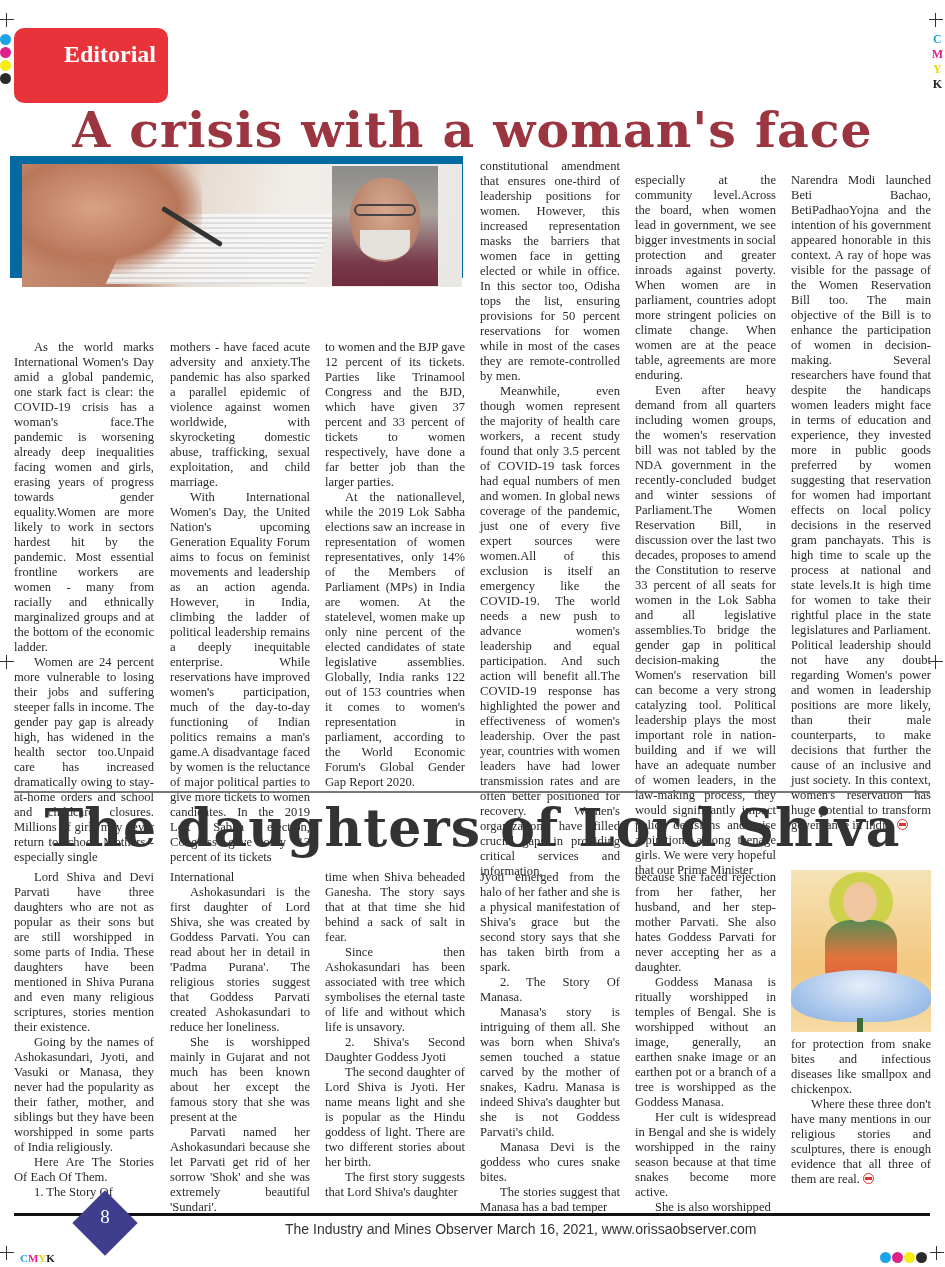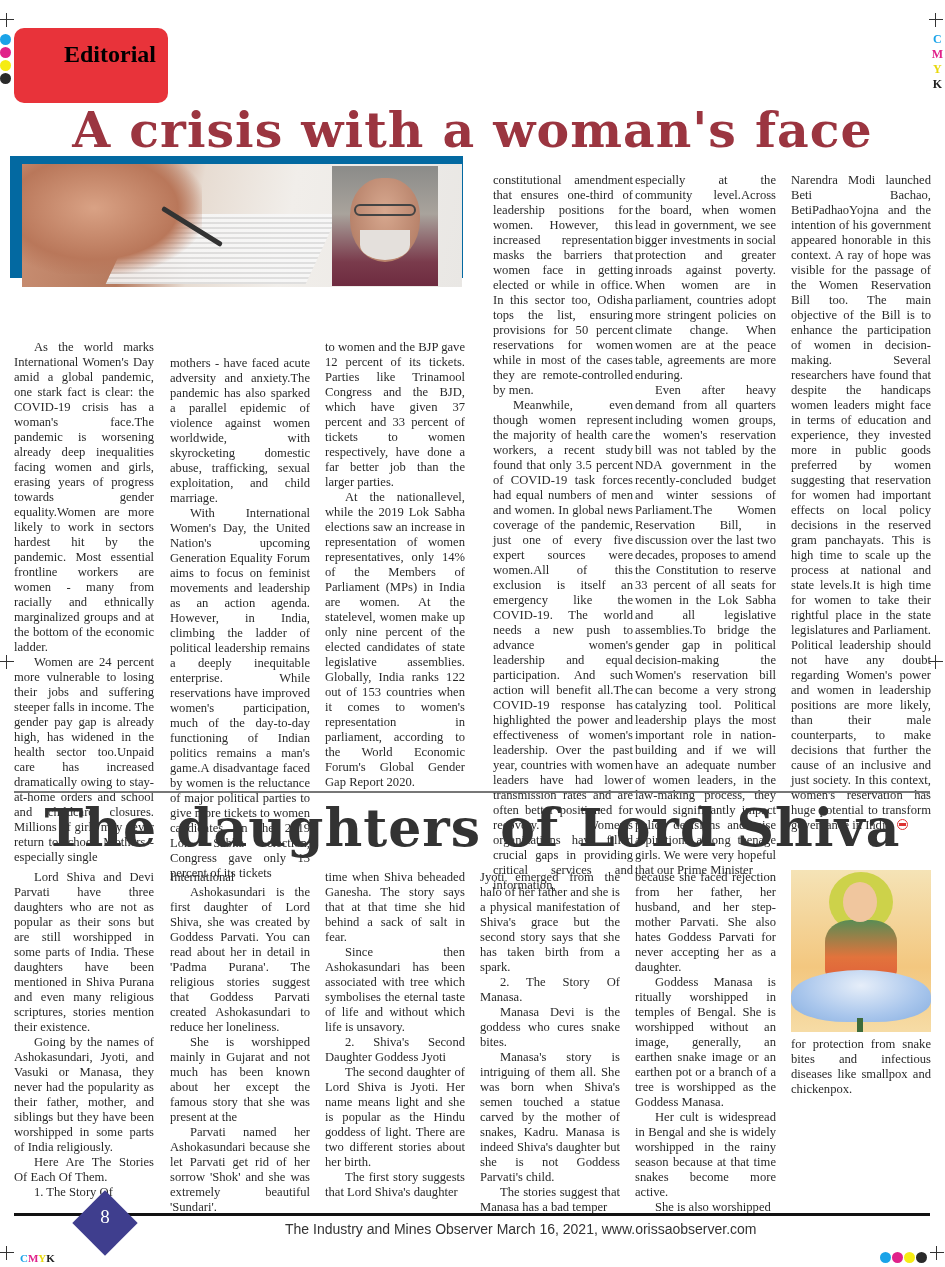--- a/index.html
+++ b/index.html
@@ -3,21 +3,21 @@
 <meta charset="utf-8">
 <style>
   html, body { margin:0; padding:0; background:#ffffff; }
   body { width:945px; height:1267px; position:relative; overflow:hidden; font-family:"Liberation Serif", serif; color:#222; }
   .crop { position:absolute; width:14px; height:14px; }
   .crop::before { content:""; position:absolute; left:0; top:6px; width:14px; height:1px; background:#333; }
   .crop::after { content:""; position:absolute; left:6px; top:0; width:1px; height:14px; background:#333; }
   .dot { position:absolute; width:11px; height:11px; border-radius:50%; }
   .cmyk-letters { position:absolute; right:2px; top:32px; font-family:"Liberation Serif", serif; font-weight:bold; font-size:12px; line-height:15px; text-align:center; }
   .editorial-tab { position:absolute; left:14px; top:28px; width:154px; height:75px; background:#e8333a; border-radius:10px; box-sizing:border-box; }
-  .editorial-tab span { position:absolute; left:50px; top:13px; font-family:"Liberation Serif", serif; font-weight:bold; color:#000000; font-size:24px; }
+  .editorial-tab span { position:absolute; left:50px; top:13px; font-family:"Liberation Serif", serif; font-weight:bold; color:#ffffff; font-size:24px; }
   .headline1 { position:absolute; left:0; width:945px; top:102px; text-align:center; font-family:"DejaVu Serif", serif; font-weight:bold; font-size:48px; color:#9b3540; letter-spacing:1px; transform:scaleX(1.02); }
   .hero { position:absolute; left:10px; top:156px; width:453px; height:122px; background:#0369a1; }
   .hero-photo { position:absolute; left:12px; top:8px; width:440px; height:123px; background:linear-gradient(100deg,#c98f73 0%,#b67a5e 25%,#e7dcd2 40%,#f1eeea 60%,#e9e7e4 100%); overflow:hidden; }
   .hero-photo .paper { position:absolute; left:100px; top:50px; width:200px; height:70px; background:repeating-linear-gradient(0deg,#ddd 0 2px,#f7f7f7 2px 5px); transform:skewX(-25deg); opacity:.9; }
   .hero-photo .pen { position:absolute; left:135px; top:60px; width:70px; height:5px; background:#333; transform:rotate(32deg); border-radius:2px; }
   .hero-photo .hand { position:absolute; left:0; top:0; width:180px; height:110px; background:radial-gradient(ellipse at 40% 40%,#d9a285 0%,#b9775a 55%,rgba(185,119,90,0) 75%); }
   .author-photo { position:absolute; left:322px; top:10px; width:106px; height:120px; background:linear-gradient(180deg,#8b8b89 0%,#a9a39c 40%,#7a3b4c 80%,#6e2b40 100%); overflow:hidden; }
   .author-photo .face { position:absolute; left:18px; top:12px; width:70px; height:84px; border-radius:45% 45% 50% 50%; background:radial-gradient(ellipse at 50% 40%,#d7a88f 0%,#b9846c 70%,#9c6d58 100%); }
   .author-photo .beard { position:absolute; left:28px; top:64px; width:50px; height:30px; border-radius:0 0 50% 50%; background:#e4e0dc; }
   .author-photo .glasses { position:absolute; left:22px; top:38px; width:62px; height:12px; border:2px solid #444; border-radius:6px; box-sizing:border-box; }
@@ -81,29 +81,29 @@
     <div class="beard"></div>
     <div class="glasses"></div>
   </div>
   <div class="author-name">Sirish C. Mohanty</div>
 </div>
 
 <div class="col" style="left:14px;top:340px;width:140px;">
   <p>As the world marks International Women's Day amid a global pandemic, one stark fact is clear: the COVID-19 crisis has a woman's face.The pandemic is worsening already deep inequalities facing women and girls, erasing years of progress towards gender equality.Women are more likely to work in sectors hardest hit by the pandemic. Most essential frontline workers are women - many from racially and ethnically marginalized groups and at the bottom of the economic ladder.</p>
   <p>Women are 24 percent more vulnerable to losing their jobs and suffering steeper falls in income. The gender pay gap is already high, has widened in the health sector too.Unpaid care has increased dramatically owing to stay-at-home orders and school and childcare closures. Millions of girls may never return to school. Mothers - especially single</p>
 </div>
-<div class="col" style="left:170px;top:356px;width:140px;font-family:Liberation Serif, serif;">
+<div class="col" style="left:170px;top:340px;width:140px;font-family:Liberation Serif, serif;">
   <p class="noind">mothers - have faced acute adversity and anxiety.The pandemic has also sparked a parallel epidemic of violence against women worldwide, with skyrocketing domestic abuse, trafficking, sexual exploitation, and child marriage.</p>
   <p>With International Women's Day, the United Nation's upcoming Generation Equality Forum aims to focus on feminist movements and leadership as an action agenda. However, in India, climbing the ladder of political leadership remains a deeply inequitable enterprise. While reservations have improved women's participation, much of the day-to-day functioning of Indian politics remains a man's game.A disadvantage faced by women is the reluctance of major political parties to give more tickets to women candidates. In the 2019 Lok Sabha election, Congress gave only 13 percent of its tickets</p>
 </div>
 <div class="col" style="left:325px;top:340px;width:140px;">
   <p class="noind">to women and the BJP gave 12 percent of its tickets. Parties like Trinamool Congress and the BJD, which have given 37 percent and 33 percent of tickets to women respectively, have done a far better job than the larger parties.</p>
   <p>At the nationallevel, while the 2019 Lok Sabha elections saw an increase in representation of women representatives, only 14% of the Members of Parliament (MPs) in India are women. At the statelevel, women make up only nine percent of the elected candidates of state legislative assemblies. Globally, India ranks 122 out of 153 countries when it comes to women's representation in parliament, according to the World Economic Forum's Global Gender Gap Report 2020.</p>
 </div>
-<div class="col" style="left:480px;top:173px;width:140px;margin-left:13px;">
+<div class="col" style="left:480px;top:159px;width:140px;">
   <p class="noind">constitutional amendment that ensures one-third of leadership positions for women. However, this increased representation masks the barriers that women face in getting elected or while in office. In this sector too, Odisha tops the list, ensuring provisions for 50 percent reservations for women while in most of the cases they are remote-controlled by men.</p>
   <p>Meanwhile, even though women represent the majority of health care workers, a recent study found that only 3.5 percent of COVID-19 task forces had equal numbers of men and women. In global news coverage of the pandemic, just one of every five expert sources were women.All of this exclusion is itself an emergency like the COVID-19. The world needs a new push to advance women's leadership and equal participation. And such action will benefit all.The COVID-19 response has highlighted the power and effectiveness of women's leadership. Over the past year, countries with women leaders have had lower transmission rates and are often better positioned for recovery. Women's organizations have filled crucial gaps in providing critical services and information,</p>
 </div>
 <div class="col" style="left:635px;top:173px;width:141px;">
   <p class="noind">especially at the community level.Across the board, when women lead in government, we see bigger investments in social protection and greater inroads against poverty. When women are in parliament, countries adopt more stringent policies on climate change. When women are at the peace table, agreements are more enduring.</p>
   <p>Even after heavy demand from all quarters including women groups, the women's reservation bill was not tabled by the NDA government in the recently-concluded budget and winter sessions of Parliament.The Women Reservation Bill, in discussion over the last two decades, proposes to amend the Constitution to reserve 33 percent of all seats for women in the Lok Sabha and all legislative assemblies.To bridge the gender gap in political decision-making the Women's reservation bill can become a very strong catalyzing tool. Political leadership plays the most important role in nation-building and if we will have an adequate number of women leaders, in the law-making process, they would significantly impact policy decisions and raise aspirations among teenage girls. We were very hopeful that our Prime Minister</p>
 </div>
 <div class="col" style="left:791px;top:173px;width:140px;">
   <p class="noind"><span>Narendra Modi launched Beti Bachao, BetiPadhaoYojna and the intention of his government appeared honorable in this context. A ray of hope was visible for the passage of the Women Reservation Bill too. The main objective of the Bill is to enhance the participation of women in decision-making. Several researchers have found that despite the handicaps women leaders might face in terms of education and experience, they invested more in public goods preferred by women suggesting that reservation for women had important effects on local policy decisions in the reserved gram panchayats. This is high time to scale up the process at national and state levels.It is high time for women to take their rightful place in the state legislatures and Parliament. Political leadership should not have any doubt regarding Women's power and women in leadership positions are more likely, than their male counterparts, to make decisions that further the cause of an inclusive and just society. In this context, women's reservation has huge potential to transform governance in India.</span><span class="end-mark"></span></p>
 </div>
@@ -127,41 +127,42 @@
 <div class="col" style="left:325px;top:870px;width:140px;">
   <p class="noind">time when Shiva beheaded Ganesha. The story says that at that time she hid behind a sack of salt in fear.</p>
   <p>Since then Ashokasundari has been associated with tree which symbolises the eternal taste of life and without which life is unsavory.</p>
   <p>2. Shiva's Second Daughter Goddess Jyoti</p>
   <p>The second daughter of Lord Shiva is Jyoti. Her name means light and she is popular as the Hindu goddess of light. There are two different stories about her birth.</p>
   <p>The first story suggests that Lord Shiva's daughter</p>
 </div>
 <div class="col" style="left:480px;top:870px;width:140px;">
   <p class="noind">Jyoti emerged from the halo of her father and she is a physical manifestation of Shiva's grace but the second story says that she has taken birth from a spark.</p>
   <p>2. The Story Of Manasa.</p>
+  <p>Manasa's story is intriguing of them all. She was born when Shiva's semen touched a statue carved by the mother of snakes, Kadru. Manasa is indeed Shiva's daughter but she is not Goddess Parvati's child.</p>
   <p>Manasa Devi is the goddess who cures snake bites.</p>
-  <p>Manasa's story is intriguing of them all. She was born when Shiva's semen touched a statue carved by the mother of snakes, Kadru. Manasa is indeed Shiva's daughter but she is not Goddess Parvati's child.</p>
   <p>The stories suggest that Manasa has a bad temper</p>
 </div>
 <div class="col" style="left:635px;top:870px;width:141px;">
   <p class="noind">because she faced rejection from her father, her husband, and her step-mother Parvati. She also hates Goddess Parvati for never accepting her as a daughter.</p>
   <p>Goddess Manasa is ritually worshipped in temples of Bengal. She is worshipped without an image, generally, an earthen snake image or an earthen pot or a branch of a tree is worshipped as the Goddess Manasa.</p>
   <p>Her cult is widespread in Bengal and she is widely worshipped in the rainy season because at that time snakes become more active.</p>
   <p>She is also worshipped</p>
 </div>
 
 <div class="goddess">
   <div class="halo"></div>
   <div class="body"></div>
   <div class="head"></div>
   <div class="lotus"></div>
   <div class="stem"></div>
 </div>
 
 <div class="col" style="left:791px;top:1037px;width:140px;">
   <p class="noind">for protection from snake bites and infectious diseases like smallpox and chickenpox.</p>
+  <p><span>Where these three don't have many mentions in our religious stories and sculptures, there is enough evidence that all three of them are real.</span><span class="end-mark"></span></p>
 </div>
 
 <div class="footer-rule"></div>
 <div class="page-diamond">
   <div class="shape"></div>
   <span>8</span>
 </div>
 <div class="footer-text">The Industry and Mines Observer March 16, 2021, www.orissaobserver.com</div>
 
 <div class="cmyk-bottom">

